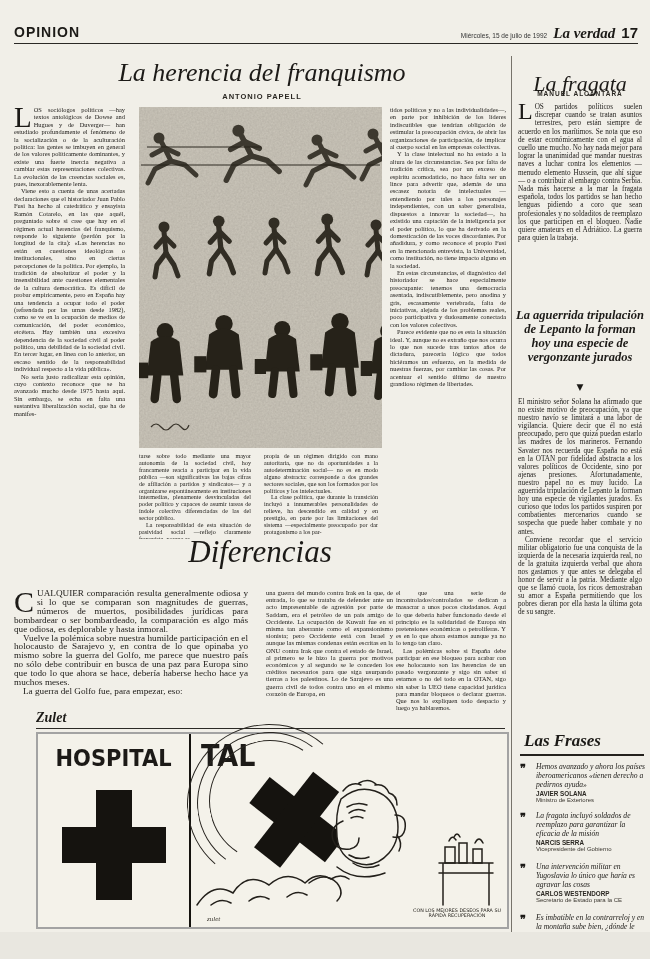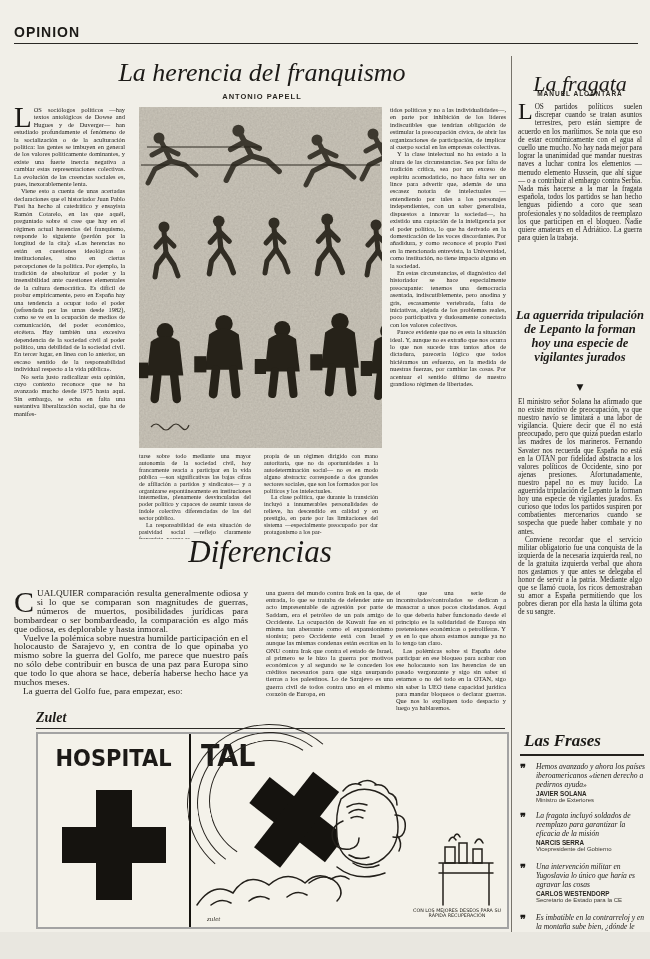--- a/index.html
+++ b/index.html
@@ -81,20 +81,25 @@
   .lf-text{margin-left:16px;font-size:7.6px;line-height:8.8px;font-style:italic;}
   .lf-name{margin-left:16px;margin-top:1px;font-size:6.3px;font-weight:bold;color:#2a2722;}
   .lf-role{margin-left:16px;font-size:6px;color:#3a362f;}
 </style>
 </head>
 <body>
 
 <div class="page">
 
   <div class="abs hdr-section sans">OPINION</div>
+  <div class="abs hdr-right">
+    <span class="hdr-date sans">Miércoles, 15 de julio de 1992</span>
+    <span class="hdr-masthead">La verdad</span>
+    <span class="hdr-page sans">17</span>
+  </div>
   <div class="abs hdr-rule"></div>
   <div class="abs v-rule"></div>
 
   <h1 class="abs a-title fr-title" style="margin:0;">La herencia del franquismo</h1>
   <div class="abs a-author fr-author sans">ANTONIO PAPELL</div>
 
   <div class="abs body-col fr-c1">
     <p class="np"><span class="dropcap">L</span><span>OS sociólogos políticos —hay textos antológicos de Dowse and Hugues y de Duverger— han estudiado profundamente el fenómeno de la socialización o de la aculturación política: las gentes se imbuyen en general de los valores políticamente dominantes, y existe una fuerte inercia negativa a cambiar estas representaciones colectivas. La evolución de las creencias sociales es, pues, inexorablemente lenta.</span></p>
     <p>Viene esto a cuenta de unas acertadas declaraciones que el historiador Juan Pablo Fusi ha hecho al catedrático y ensayista Ramón Cotarelo, en las que aquél, preguntado sobre si cree que hay en el régimen actual herencias del franquismo, responde lo siguiente (perdón por la longitud de la cita): «Las herencias no están en cuestiones ideológicas o institucionales, sino en ciertas percepciones de la política. Por ejemplo, la tradición de absolutizar el poder y la insensibilidad ante cuestiones elementales de la cultura democrática. Es difícil de probar empíricamente, pero en España hay una tendencia a ocupar todo el poder (refrendada por las urnas desde 1982), como se ve en la ocupación de medios de comunicación, del poder económico, etcétera. Hay también una excesiva dependencia de la sociedad civil al poder político, una debilidad de la sociedad civil. En tercer lugar, en línea con lo anterior, un escaso sentido de la responsabilidad individual respecto a la vida pública».</p>
     <p>No sería justo radicalizar esta opinión, cuyo contexto reconoce que se ha avanzado mucho desde 1975 hasta aquí. Sin embargo, se echa en falta una sustantiva liberalización social, que ha de manifes-</p>
@@ -168,21 +173,21 @@
     <p>Y la clase intelectual no ha estado a la altura de las circunstancias. Sea por falta de tradición crítica, sea por un exceso de espíritu acomodaticio, no hace falta ser un lince para advertir que, además de una escasez notoria de intelectuales —entendiendo por tales a los personajes independientes, con un saber generalista, dispuestos a innovar la sociedad—, ha existido una captación de la inteligencia por el poder político, lo que ha derivado en la domesticación de las voces discordantes. Por añadidura, y como reconoce el propio Fusi en la mencionada entrevista, la Universidad, como institución, no tiene impacto alguno en la sociedad.</p>
     <p>En estas circunstancias, el diagnóstico del historiador se hace especialmente preocupante: tenemos una democracia asentada, indiscutiblemente, pero anodina y gris, escasamente vertebrada, falta de iniciativas, alejada de los problemas reales, poco participativa y dudosamente conectada con los valores colectivos.</p>
     <p>Parece evidente que no es esta la situación ideal. Y, aunque no es extraño que nos ocurra lo que nos sucede tras tantos años de dictadura, parecería lógico que todos hiciéramos un esfuerzo, en la medida de nuestras fuerzas, por cambiar las cosas. Por acentuar el sentido último de nuestro grandioso régimen de libertades.</p>
   </div>
 
   <h2 class="abs a-title fg-title" style="margin:0;">La fragata</h2>
   <div class="abs a-author fg-author sans">MANUEL ALCANTARA</div>
   <div class="abs body-col fg-b1">
     <p class="np"><span class="dropcap fg-dropcap">L</span><span>OS partidos políticos suelen discrepar cuando se tratan asuntos terrestres, pero están siempre de acuerdo en los marítimos. Se nota que eso de estar económicamente con el agua al cuello une mucho. No hay nada mejor para lograr la unanimidad que mandar nuestras naves a luchar contra los elementos —menudo elemento Hussein, que ahí sigue— o a contribuir al embargo contra Serbia. Nada más hacerse a la mar la fragata española, todos los partidos se han hecho lenguas pidiendo a coro que sean profesionales y no soldaditos de reemplazo los que participen en el bloqueo. Nadie quiere amateurs en el Adriático. La guerra para quien la trabaja.</span></p>
   </div>
-  <div class="abs fg-quote">La aguerrida tripulación de Lepanto la forman hoy una especie de vigilantes jurados</div>
+  <div class="abs fg-quote">La aguerrida tripulación de Lepanto la forman hoy una especie de vergonzante jurados</div>
   <div class="abs fg-arrow">▼</div>
   <div class="abs body-col fg-b2">
     <p class="np">El ministro señor Solana ha afirmado que no existe motivo de preocupación, ya que nuestro navío se limitará a una labor de vigilancia. Quiere decir que él no está preocupado, pero que quizá puedan estarlo las madres de los marineros. Fernando Savater nos recuerda que España no está en la OTAN por fidelidad abstracta a los valores políticos de Occidente, sino por ajenas presiones. Afortunadamente, nuestro papel no es muy lucido. La aguerrida tripulación de Lepanto la forman hoy una especie de vigilantes jurados. Es curioso que todos los partidos suspiren por combatientes mercenarios cuando se sospecha que puede haber combate y no antes.</p>
     <p>Conviene recordar que el servicio militar obligatorio fue una conquista de la izquierda de la necesaria izquierda real, no de la gratuita izquierda verbal que ahora nos gastamos y que antes se delegaba el honor de servir a la patria. Mediante algo que se llamó cuota, los ricos demostraban su amor a España permitiendo que los pobres dieran por ella hasta la última gota de su sangre.</p>
   </div>
 
   <h2 class="abs a-title df-title" style="margin:0;">Diferencias</h2>
   <div class="abs df-a">
     <p class="np"><span class="df-dropcap">C</span><span>UALQUIER comparación resulta generalmente odiosa y si lo que se comparan son magnitudes de guerras, números de muertos, posibilidades jurídicas para bombardear o ser bombardeado, la comparación es algo más que odiosa, es deplorable y hasta inmoral.</span></p>
     <p>Vuelve la polémica sobre nuestra humilde participación en el holocausto de Sarajevo y, en contra de lo que opinaba yo mismo sobre la guerra del Golfo, me parece que nuestro país no sólo debe contribuir en busca de una paz para Europa sino que todo lo que ahora se hace, debería haberse hecho hace ya muchos meses.</p>

